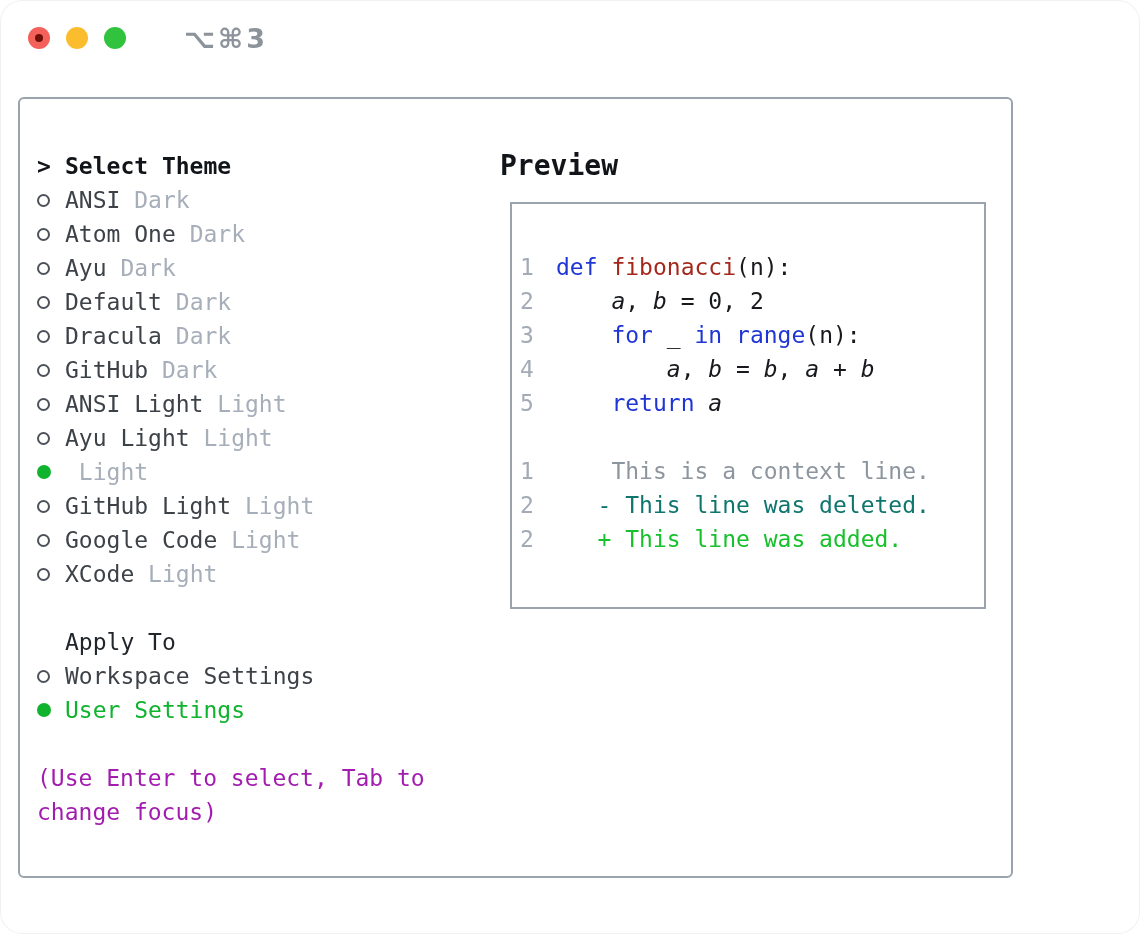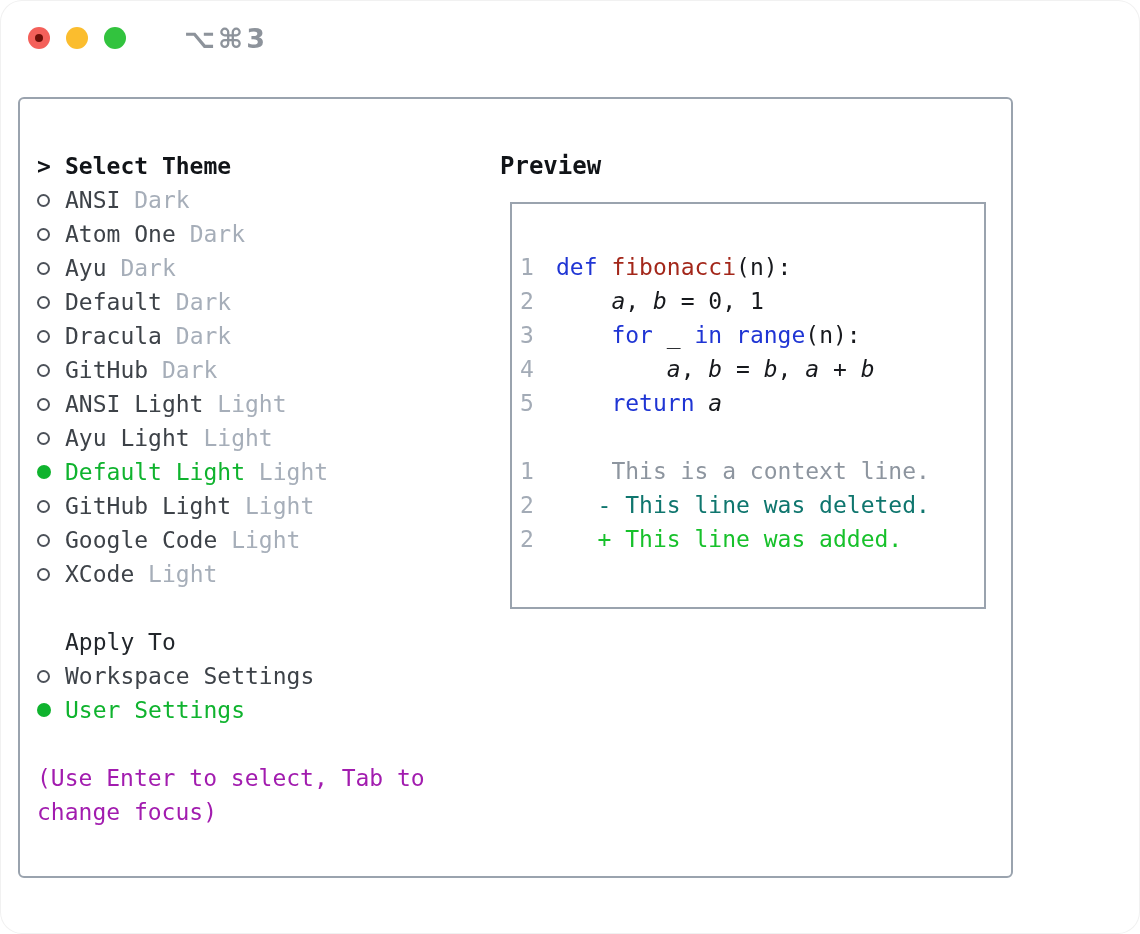--- a/index.html
+++ b/index.html
@@ -47,21 +47,21 @@
   }
   .radio.on { border: none; background: #0fb32e; width: 14px; height: 14px; }
   .ptitle   { font-weight: 700; color: #111418; }
   .subtitle { color: #22262b; }
   .iname    { color: #3d4248; }
   .iname.sel{ color: #0fb32e; }
   .variant  { color: #a6aeb9; }
   .hint     { width: 402px; color: #a21caf; font-size: 23px; line-height: 34px; margin-top: 0; }
   
   .right { position: absolute; left: 480px; top: 50px; }
-  .preview-title { font-size: 24px; line-height: 34px; font-weight: 700; color: #111418; }
+  .preview-title { font-size: 28px; line-height: 34px; font-weight: 700; color: #111418; }
   .preview-box {
     margin-top: 19px; margin-left: 10px;
     width: 476px; height: 407px;
     border: 2px solid #9aa3ae; background: #fff;
     padding: 46px 8px 0 8px;
   }
   .cline { display: flex; height: 34px; font-size: 23px; line-height: 34px; white-space: pre; }
   .num   { display: inline-block; width: 14px; margin-right: 22px; color: #a3abb6; flex: none; }
   .codetext { white-space: pre; color: #17191d; }
   .tok.kw  { color: #1f35d4; }
@@ -95,21 +95,21 @@
 
       <div id="theme-list">
           <div class="row"><span class="marker"><span class="radio"></span></span><span class="iname">ANSI</span><span class="variant"> Dark</span></div>
           <div class="row"><span class="marker"><span class="radio"></span></span><span class="iname">Atom One</span><span class="variant"> Dark</span></div>
           <div class="row"><span class="marker"><span class="radio"></span></span><span class="iname">Ayu</span><span class="variant"> Dark</span></div>
           <div class="row"><span class="marker"><span class="radio"></span></span><span class="iname">Default</span><span class="variant"> Dark</span></div>
           <div class="row"><span class="marker"><span class="radio"></span></span><span class="iname">Dracula</span><span class="variant"> Dark</span></div>
           <div class="row"><span class="marker"><span class="radio"></span></span><span class="iname">GitHub</span><span class="variant"> Dark</span></div>
           <div class="row"><span class="marker"><span class="radio"></span></span><span class="iname">ANSI Light</span><span class="variant"> Light</span></div>
           <div class="row"><span class="marker"><span class="radio"></span></span><span class="iname">Ayu Light</span><span class="variant"> Light</span></div>
-          <div class="row"><span class="marker"><span class="radio on"></span></span><span class="iname sel">Default Light</span><span class="variant"> Light</span></div>
+          <div class="row"><span class="marker"><span class="radio on"></span></span><span class="variant"> Light</span></div>
           <div class="row"><span class="marker"><span class="radio"></span></span><span class="iname">GitHub Light</span><span class="variant"> Light</span></div>
           <div class="row"><span class="marker"><span class="radio"></span></span><span class="iname">Google Code</span><span class="variant"> Light</span></div>
           <div class="row"><span class="marker"><span class="radio"></span></span><span class="iname">XCode</span><span class="variant"> Light</span></div>
         </div>
 
       <div class="row spacer"></div>
 
       <div class="row">
         <span class="marker"></span>
         <span class="subtitle">Apply To</span>
@@ -122,21 +122,21 @@
 
       <div class="row spacer"></div>
 
       <div class="hint">(Use Enter to select, Tab to change focus)</div>
     </div>
 
     <div class="right">
       <div class="preview-title">Preview</div>
       <div class="preview-box" id="preview-box">
           <div class="cline"><span class="num">1</span><span class="codetext"><span class="tok kw">def</span><span class="tok"> </span><span class="tok fn">fibonacci</span><span class="tok">(n):</span></span></div>
-          <div class="cline"><span class="num">2</span><span class="codetext"><span class="tok">    </span><span class="tok var">a</span><span class="tok">, </span><span class="tok var">b</span><span class="tok"> = 0, 1</span></span></div>
+          <div class="cline"><span class="num">2</span><span class="codetext"><span class="tok">    </span><span class="tok var">a</span><span class="tok">, </span><span class="tok var">b</span><span class="tok"> = 0, 2</span></span></div>
           <div class="cline"><span class="num">3</span><span class="codetext"><span class="tok">    </span><span class="tok kw">for</span><span class="tok"> _ </span><span class="tok kw">in</span><span class="tok"> </span><span class="tok kw">range</span><span class="tok">(n):</span></span></div>
           <div class="cline"><span class="num">4</span><span class="codetext"><span class="tok">        </span><span class="tok var">a</span><span class="tok">, </span><span class="tok var">b</span><span class="tok"> = </span><span class="tok var">b</span><span class="tok">, </span><span class="tok var">a</span><span class="tok"> + </span><span class="tok var">b</span></span></div>
           <div class="cline"><span class="num">5</span><span class="codetext"><span class="tok">    </span><span class="tok kw">return</span><span class="tok"> </span><span class="tok var">a</span></span></div>
           <div class="cline"><span class="num"></span><span class="codetext"></span></div>
           <div class="cline"><span class="num">1</span><span class="codetext"><span class="tok ctx">    This is a context line.</span></span></div>
           <div class="cline"><span class="num">2</span><span class="codetext"><span class="tok del">   - This line was deleted.</span></span></div>
           <div class="cline"><span class="num">2</span><span class="codetext"><span class="tok add">   + This line was added.</span></span></div>
         </div>
     </div>
 

